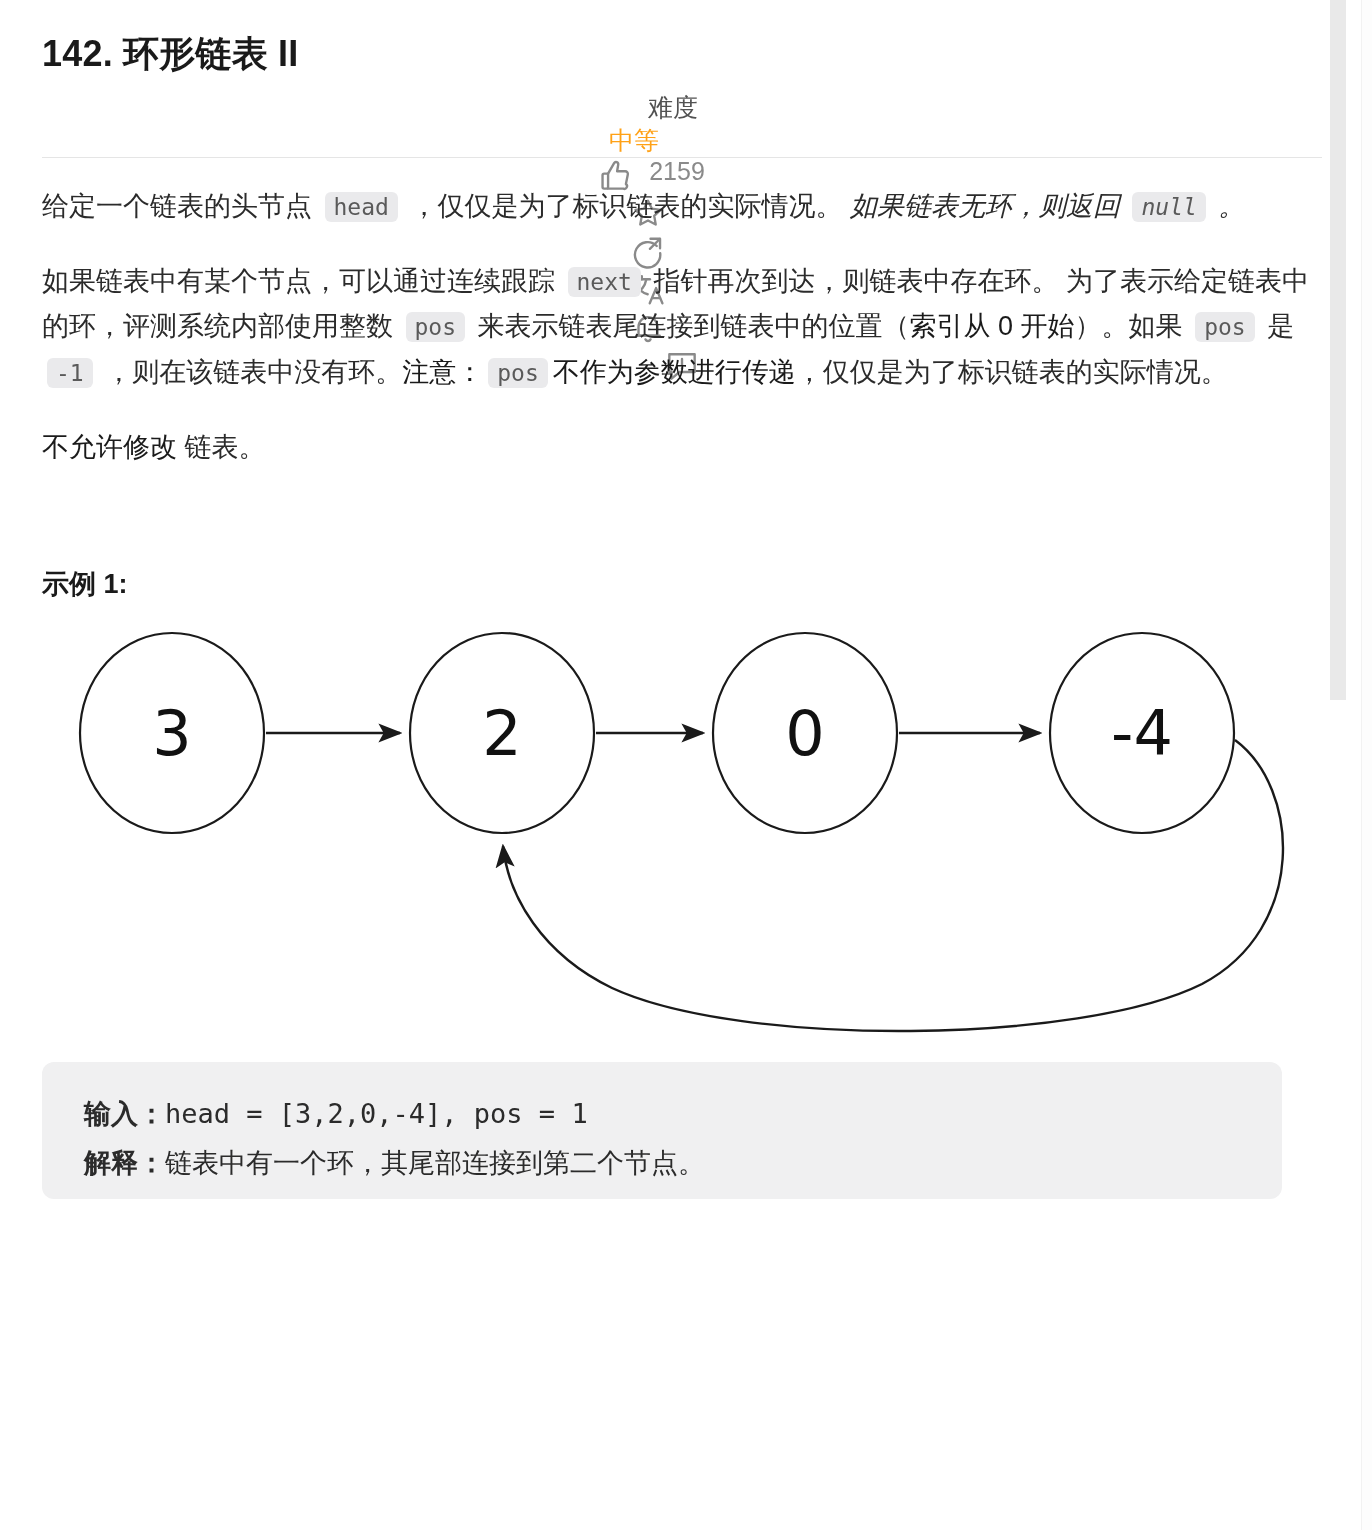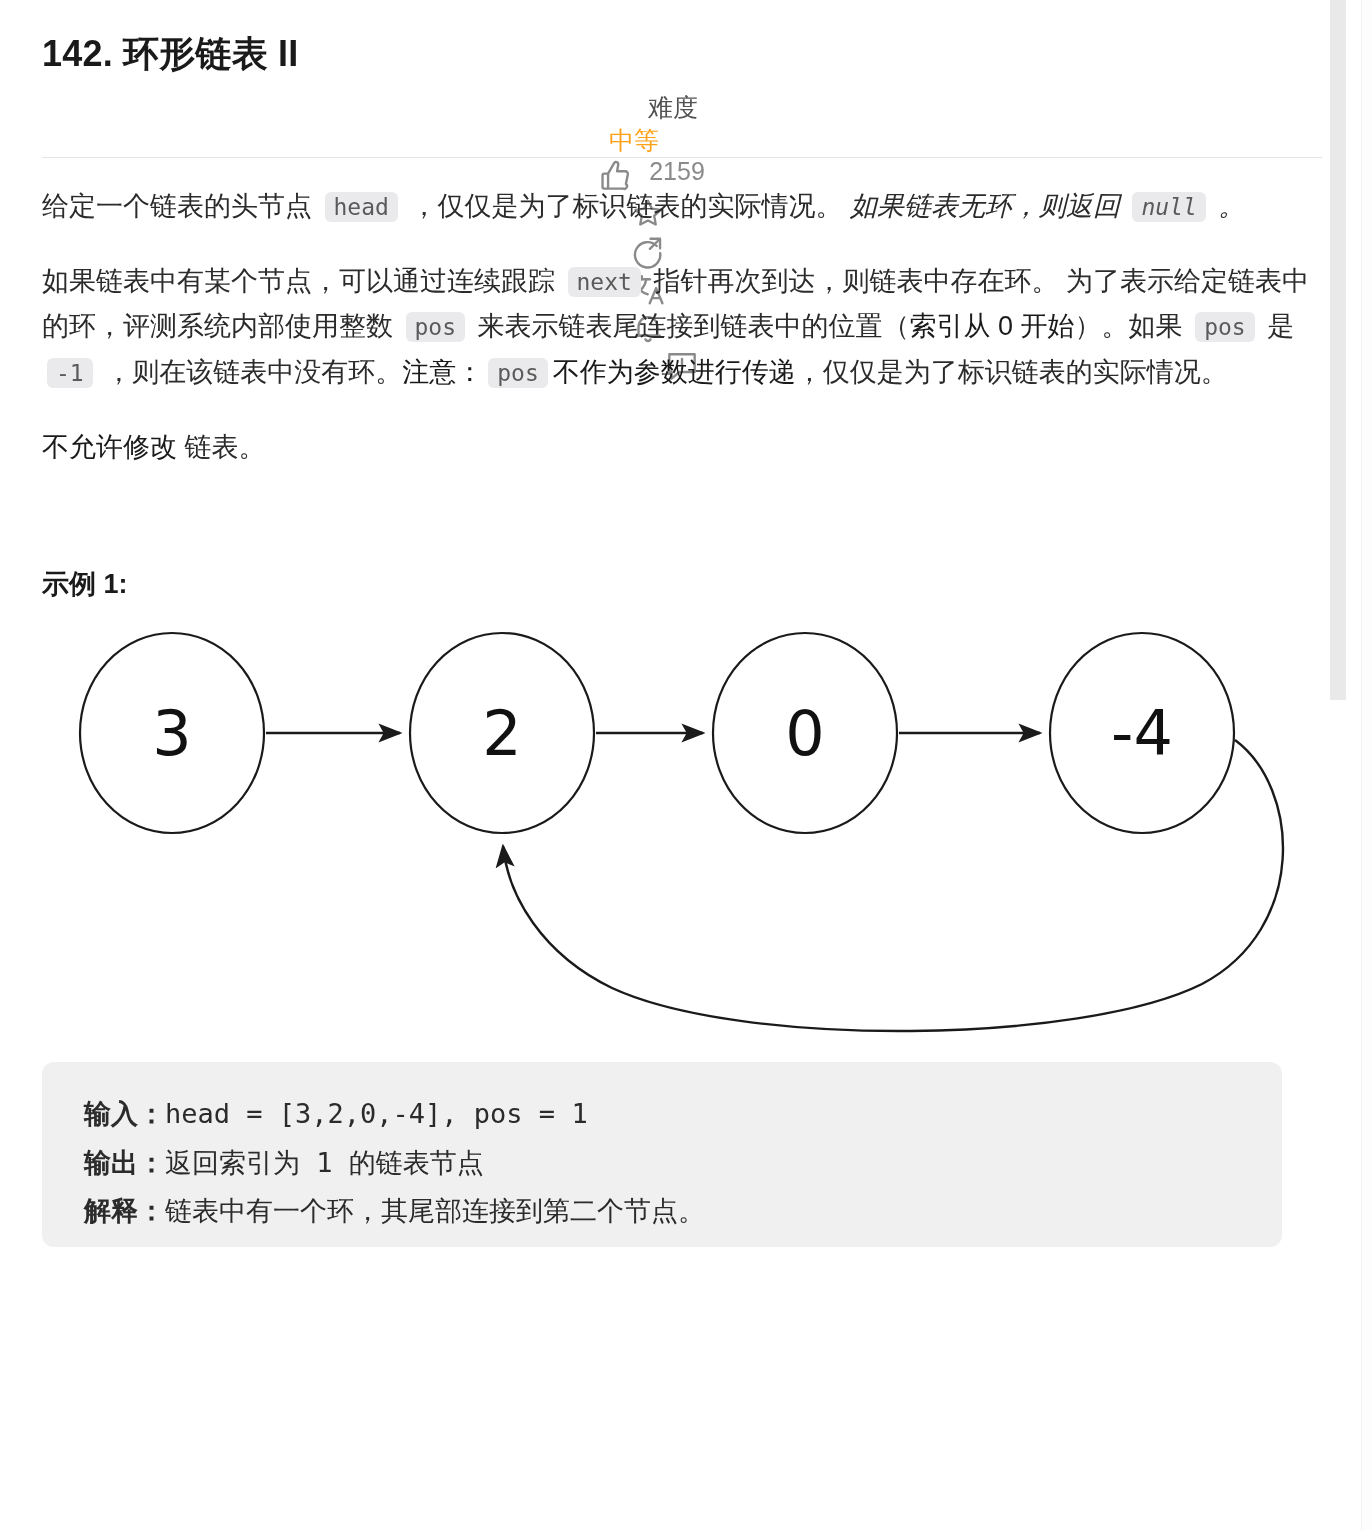--- a/index.html
+++ b/index.html
@@ -263,20 +263,19 @@
 
       <text class="node-label" x="130" y="127" text-anchor="middle">3</text>
       <text class="node-label" x="460" y="127" text-anchor="middle">2</text>
       <text class="node-label" x="763" y="127" text-anchor="middle">0</text>
       <text class="node-label" x="1100" y="127" text-anchor="middle">-4</text>
     </svg>
   </div>
 
   <div class="code-block">
     <div class="code-line"><b>输入：</b><span>head = [3,2,0,-4], pos = 1</span></div>
-    <div class="code-line"><b>输出：</b><span>返回索引为 1 的链表节点</span></div>
     <div class="code-line"><b>解释：</b><span>链表中有一个环，其尾部连接到第二个节点。</span></div>
   </div>
 
 </div>
 
 <div class="right-edge"></div>
 <div class="scroll-thumb"></div>
 
 </body></html>

